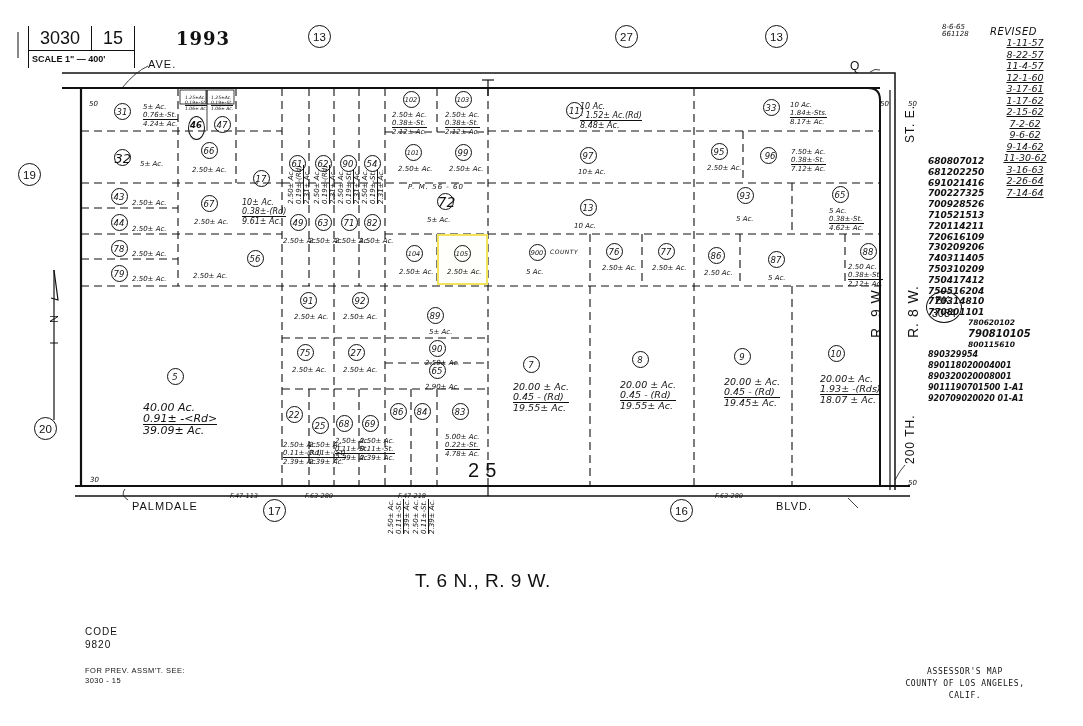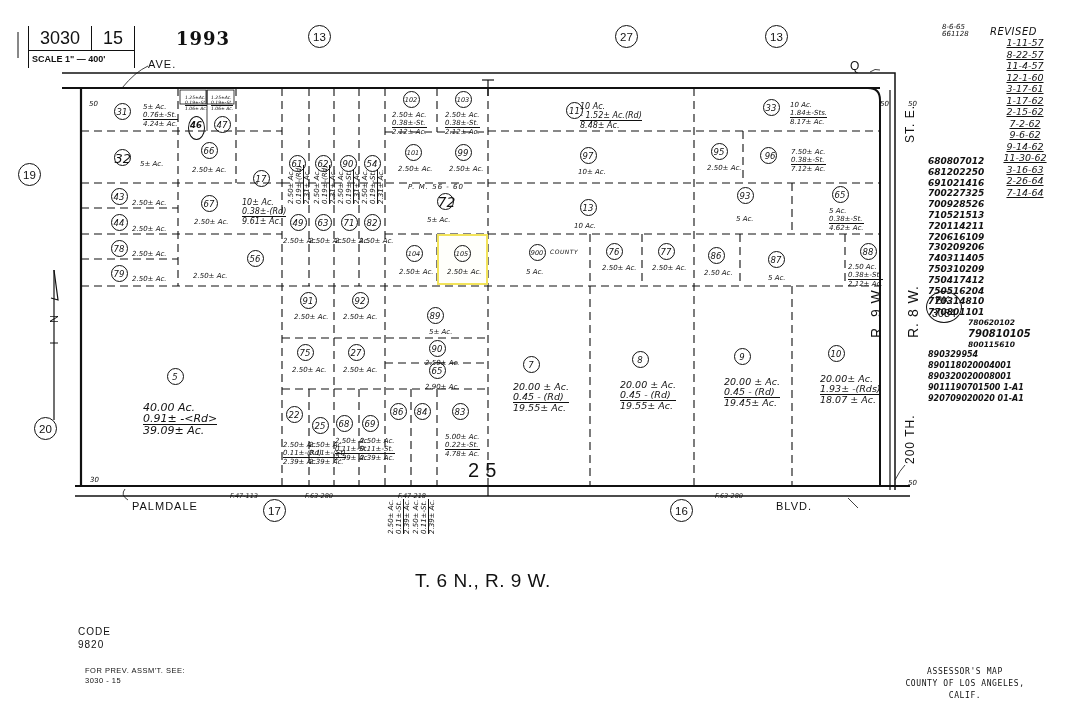--- a/index.html
+++ b/index.html
@@ -15,21 +15,21 @@
   .header-box .page { flex: 1; font-size: 18px; text-align: center; line-height: 24px; }
   .header-box .scale { font-size: 9px; padding-left: 3px; line-height: 16px; font-weight: bold; }
   .year { position: absolute; left: 176px; top: 28px; font-family: "DejaVu Serif", serif; font-weight: bold; font-size: 18px; letter-spacing: 1px; }
   .revised { position: absolute; left: 990px; top: 26px; width: 70px; }
   .revised .title { font-size: 10px; font-style: italic; letter-spacing: 0.5px; }
   .revised .d { font-size: 9.5px; font-style: italic; line-height: 11.5px; text-align: center; text-decoration: underline; }
   .rev-nums { position: absolute; left: 928px; top: 156px; width: 150px; }
   .rev-nums .n { font-size: 9px; font-style: italic; line-height: 10.8px; font-weight: bold; }
   .small-top { position: absolute; left: 942px; top: 24px; font-size: 7px; font-style: italic; line-height: 7px; }
   .twp { position: absolute; left: 415px; top: 570px; font-size: 19px; letter-spacing: 0.5px; }
-  .code { position: absolute; left: 78px; top: 625px; font-size: 10px; line-height: 13px; letter-spacing: 1px; }
+  .code { position: absolute; left: 85px; top: 625px; font-size: 10px; line-height: 13px; letter-spacing: 1px; }
   .prev { position: absolute; left: 85px; top: 666px; font-size: 7.5px; line-height: 10px; letter-spacing: 0.5px; }
   .assessor { position: absolute; left: 900px; top: 666px; font-family: "DejaVu Sans Mono", monospace; font-size: 8px; line-height: 12px; text-align: center; width: 130px; letter-spacing: 0.6px; }
   .bk { position: absolute; left: 926px; top: 291px; width: 36px; height: 32px; border: 1.5px solid #111; border-radius: 50%;
         text-align: center; font-size: 11px; line-height: 13px; padding-top: 2px; box-sizing: border-box; }
   .page-circle { position: absolute; width: 23px; height: 23px; border: 1.2px solid #111; border-radius: 50%; text-align: center;
                  font-size: 11.5px; line-height: 23px; box-sizing: border-box; }
   .street { position: absolute; font-size: 11px; letter-spacing: 1px; }
   .vtext { position: absolute; font-size: 12px; transform-origin: left top; transform: rotate(-90deg); letter-spacing: 1px; }
   .highlight { position: absolute; left: 437px; top: 234px; width: 51px; height: 51px; border: 2px solid #f2e35a; box-sizing: border-box; background: rgba(255,250,200,0.08); }
 </style>

